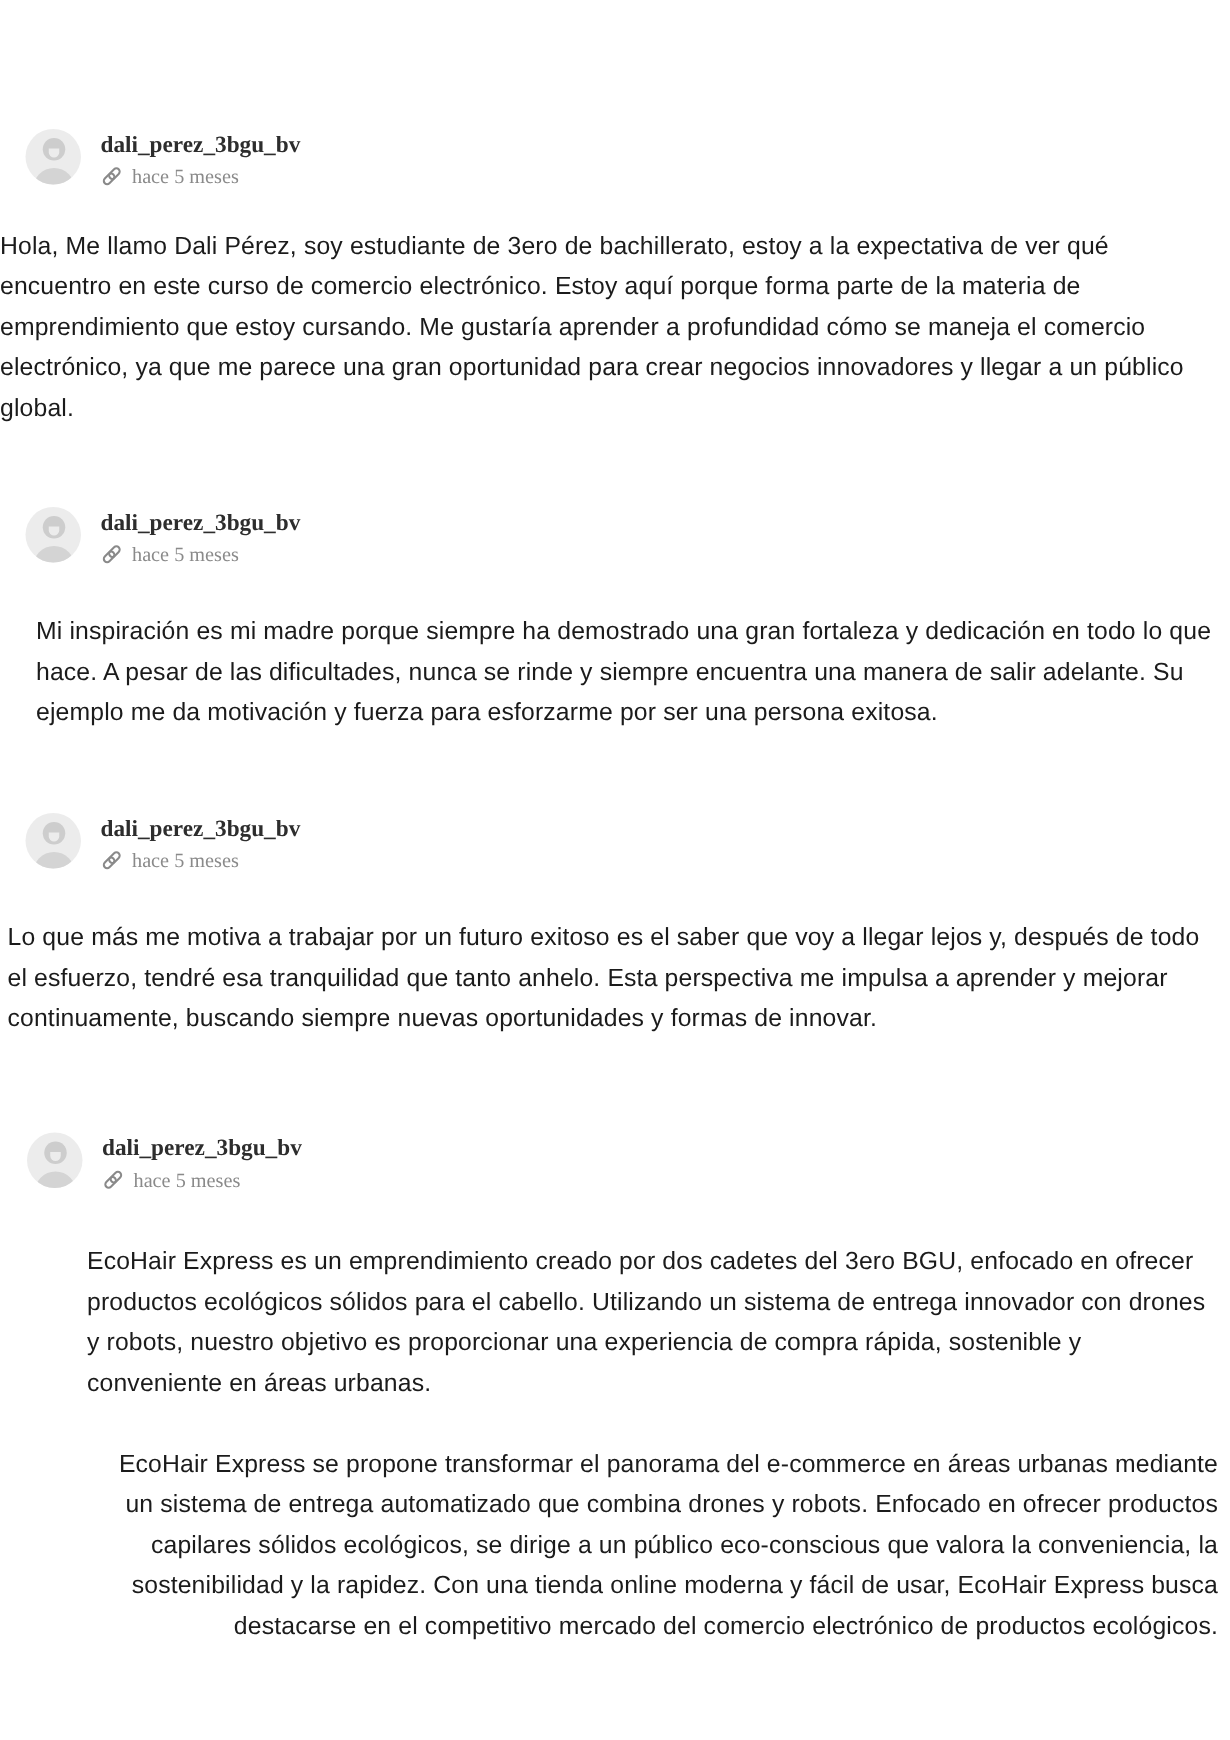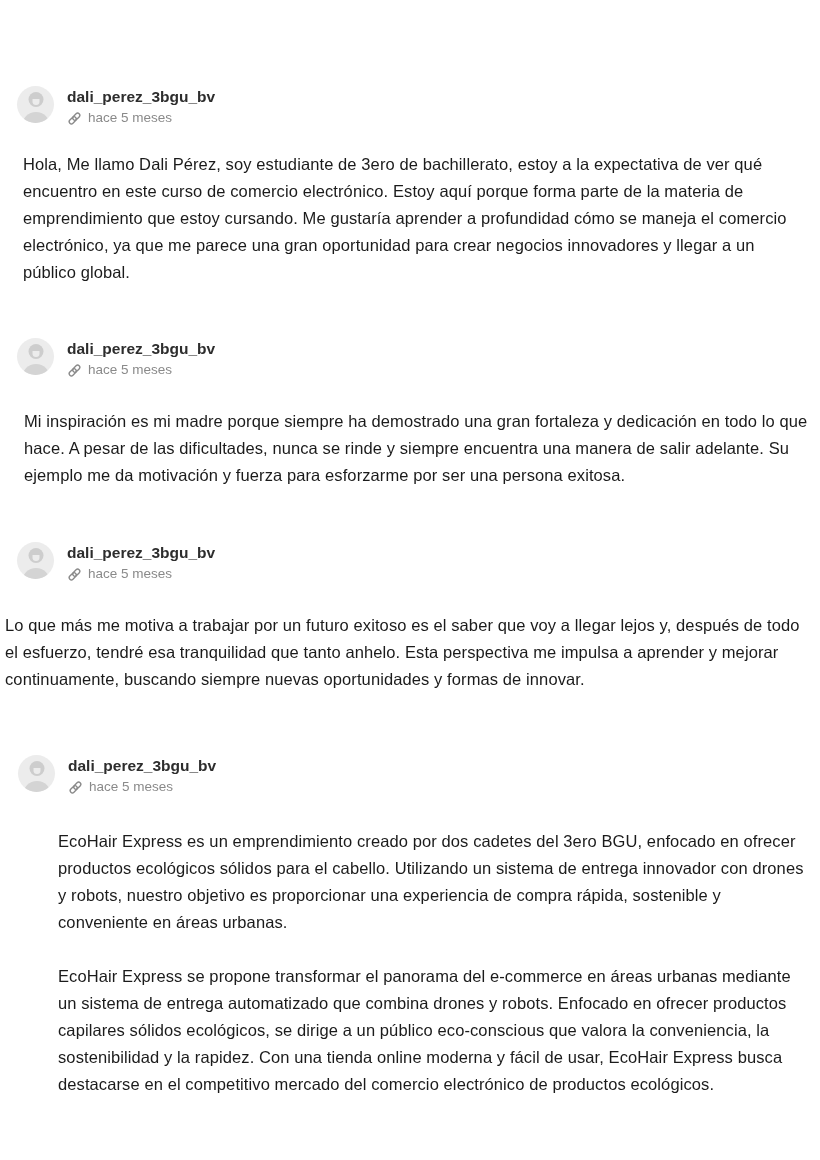--- a/index.html
+++ b/index.html
@@ -16,20 +16,21 @@
   .post { display: block; }
   .post-1 { margin-top: 86px; }
   .post-2 { margin-top: 52px; }
   .post-3 { margin-top: 53px; }
   .post-4 { margin-top: 62px; }
 
   .post-header {
     display: flex;
     align-items: flex-start;
     padding-left: 17px;
+    font-family: Liberation Serif, serif;
   }
   .post-4 .post-header { padding-left: 18px; }
 
   .avatar {
     width: 37px; height: 37px;
     border-radius: 50%;
     background: #ececec;
     position: relative;
     overflow: hidden;
     flex: 0 0 37px;
@@ -62,21 +63,21 @@
   .meta { margin-left: 13px; padding-top: 1px; }
   .author {
     font-size: 15.5px;
     font-weight: 700;
     color: #2d2d2d;
     line-height: 20px;
     cursor: pointer;
   }
   .permalink {
     display: flex;
-    align-items: flex-end;
+    align-items: flex-start;
     margin-top: 3px;
     cursor: pointer;
   }
   .link-icon {
     width: 15px; height: 15px;
     display: inline-block;
     margin-right: 6px;
     line-height: 0;
   }
   .link-icon svg { width: 15px; height: 15px; }
@@ -86,25 +87,25 @@
     line-height: 16px;
   }
 
   .post-body p {
     margin: 0;
     font-size: 16.5px;
     line-height: 27px;
     color: #1b1b1b;
     letter-spacing: 0.1px;
   }
-  .post-1 .post-body { margin-top: 25px; padding-left: 11px; padding-right: 8px; margin-left: 12px; }
+  .post-1 .post-body { margin-top: 25px; padding-right: 8px; }
   .post-2 .post-body { margin-top: 30px; padding-left: 24px;  padding-right: 6px; }
   .post-3 .post-body { margin-top: 30px; padding-left: 5px;  padding-right: 6px; }
   .post-4 .post-body { margin-top: 33px; padding-left: 10px; padding-right: 8px; margin-left: 48px; }
-  .post-4 .post-body p + p { margin-top: 27px; }
+  .post-4 .post-body p + p { margin-top: 27px; text-align: right; }
 </style>
 </head>
 <body>
 
 <div class="page">
 
   <article class="post post-1">
     <header class="post-header">
       <div class="avatar">
         <div class="avatar-head"></div>

